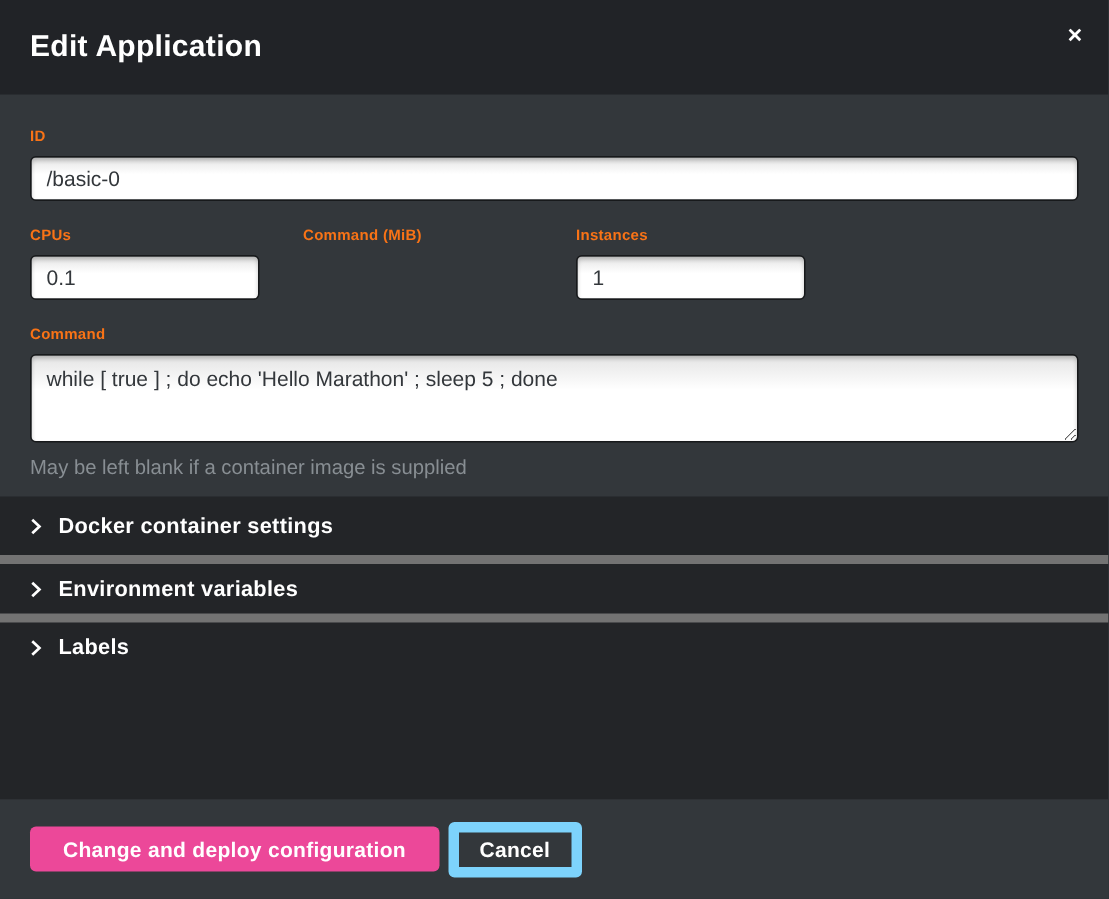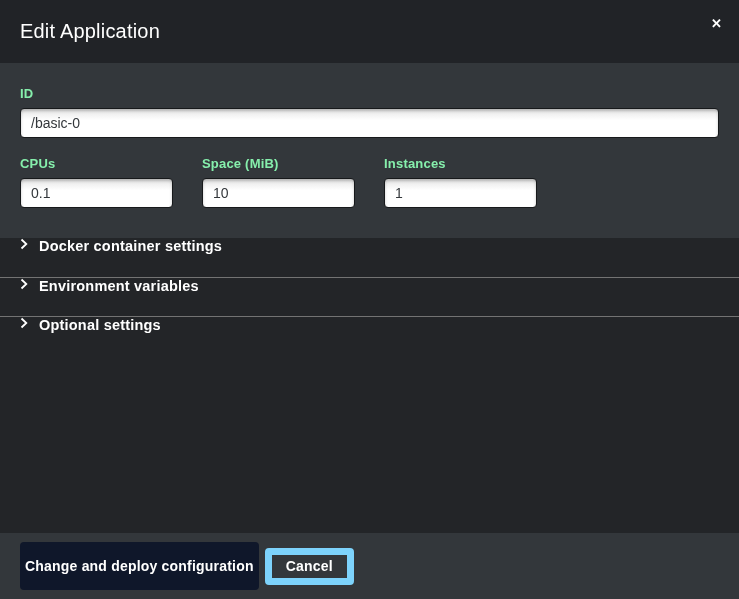--- a/index.html
+++ b/index.html
@@ -17,21 +17,21 @@
     background: #212327;
     height: 63px;
     flex: 0 0 63px;
     display: flex;
     align-items: center;
     padding: 0 20px;
     position: relative;
   }
   .modal-title {
     font-size: 20px;
-    font-weight: 400;
+    font-weight: 700;
     color: #ffffff;
     letter-spacing: 0.2px;
   }
   .close-btn {
     position: absolute;
     top: 14px;
     right: 14px;
     font-size: 13px;
     font-weight: 700;
     color: #ffffff;
@@ -42,23 +42,23 @@
 
   
   .form-section {
     background: #33373b;
     padding: 23px 20px 12px 20px;
     flex: 0 0 auto;
   }
   .field-group { margin-bottom: 18px; }
   .field-label {
     display: block;
-    font-size: 13px;
-    font-weight: 700;
-    color: #86efac;
+    font-size: 10px;
+    font-weight: 700;
+    color: #f97316;
     margin-bottom: 7px;
     letter-spacing: 0.2px;
   }
   .text-input {
     width: 100%;
     height: 30px;
     border: 1px solid #17191b;
     border-radius: 4px;
     background: linear-gradient(#e4e4e4, #ffffff 40%);
     box-shadow: inset 0 2px 3px rgba(0,0,0,0.22);
@@ -88,24 +88,25 @@
   }
 
   
   .accordion {
     background: #232528;
     flex: 1 1 auto;
   }
   .accordion-row {
     height: 39px;
     display: flex;
+    align-items: center;
     padding: 0 20px;
     cursor: pointer;
   }
-  .accordion-row + .accordion-row { border-top: 1px solid #737373; }
+  .accordion-row + .accordion-row { border-top: 6px solid #737373; }
   .chevron {
     width: 8px;
     height: 12px;
     margin-right: 11px;
     display: inline-flex;
     align-items: center;
     flex: 0 0 auto;
   }
   .accordion-label {
     font-size: 14.5px;
@@ -125,25 +126,25 @@
   }
   .btn {
     font-family: "Liberation Sans", sans-serif;
     font-size: 14px;
     font-weight: 700;
     border-radius: 4px;
     cursor: pointer;
     letter-spacing: 0.2px;
   }
   .btn-primary {
-    background: #0f172a;
+    background: #ec4899;
     color: #ffffff;
     border: none;
-    height: 48px;
-    padding: 0 5px;
+    height: 30px;
+    padding: 0 22px;
   }
   .btn-cancel {
     background: transparent;
     color: #ffffff;
     border: 7px solid #7dd3fc;
     height: 37px;
     padding: 0 14px;
     margin-left: 6px;
   }
 </style>
@@ -163,29 +164,33 @@
       <label class="field-label">ID</label>
       <input class="text-input" type="text" value="/basic-0" style="">
     </div>
 
     <div class="row-4">
       <div class="field-group">
         <label class="field-label">CPUs</label>
         <input class="text-input" type="text" value="0.1" style="">
       </div>
       <div class="field-group">
-        <label class="field-label">Space (MiB)</label>
-        <input class="text-input" type="text" value="10" style="">
+        <label class="field-label">Command (MiB)</label>
       </div>
       <div class="field-group">
         <label class="field-label">Instances</label>
         <input class="text-input" type="text" value="1" style="">
       </div>
     </div>
 
+    <div class="field-group" style="margin-bottom:0;">
+      <label class="field-label">Command</label>
+      <textarea class="text-input" style="">while [ true ] ; do echo 'Hello Marathon' ; sleep 5 ; done</textarea>
+      <div class="help-text">May be left blank if a container image is supplied</div>
+    </div>
 
   </div>
 
   <div class="accordion">
 
     <div class="accordion-row">
       <span class="chevron">
         <svg width="8" height="12" viewBox="0 0 8 12">
             <path d="M1.5 1.5 L6.3 6 L1.5 10.5" stroke="#ffffff" stroke-width="1.8" fill="none"></path>
           </svg>
@@ -195,30 +200,30 @@
 
     <div class="accordion-row">
       <span class="chevron">
         <svg width="8" height="12" viewBox="0 0 8 12">
             <path d="M1.5 1.5 L6.3 6 L1.5 10.5" stroke="#ffffff" stroke-width="1.8" fill="none"></path>
           </svg>
       </span>
       <span class="accordion-label">Environment variables</span>
     </div>
 
-
-
     <div class="accordion-row">
       <span class="chevron">
         <svg width="8" height="12" viewBox="0 0 8 12">
             <path d="M1.5 1.5 L6.3 6 L1.5 10.5" stroke="#ffffff" stroke-width="1.8" fill="none"></path>
           </svg>
       </span>
-      <span class="accordion-label">Optional settings</span>
-    </div>
+      <span class="accordion-label">Labels</span>
+    </div>
+
+
 
   </div>
 
   <div class="modal-footer">
     <button class="btn btn-primary">Change and deploy configuration</button>
     <button class="btn btn-cancel">Cancel</button>
   </div>
 
 </div>
 

